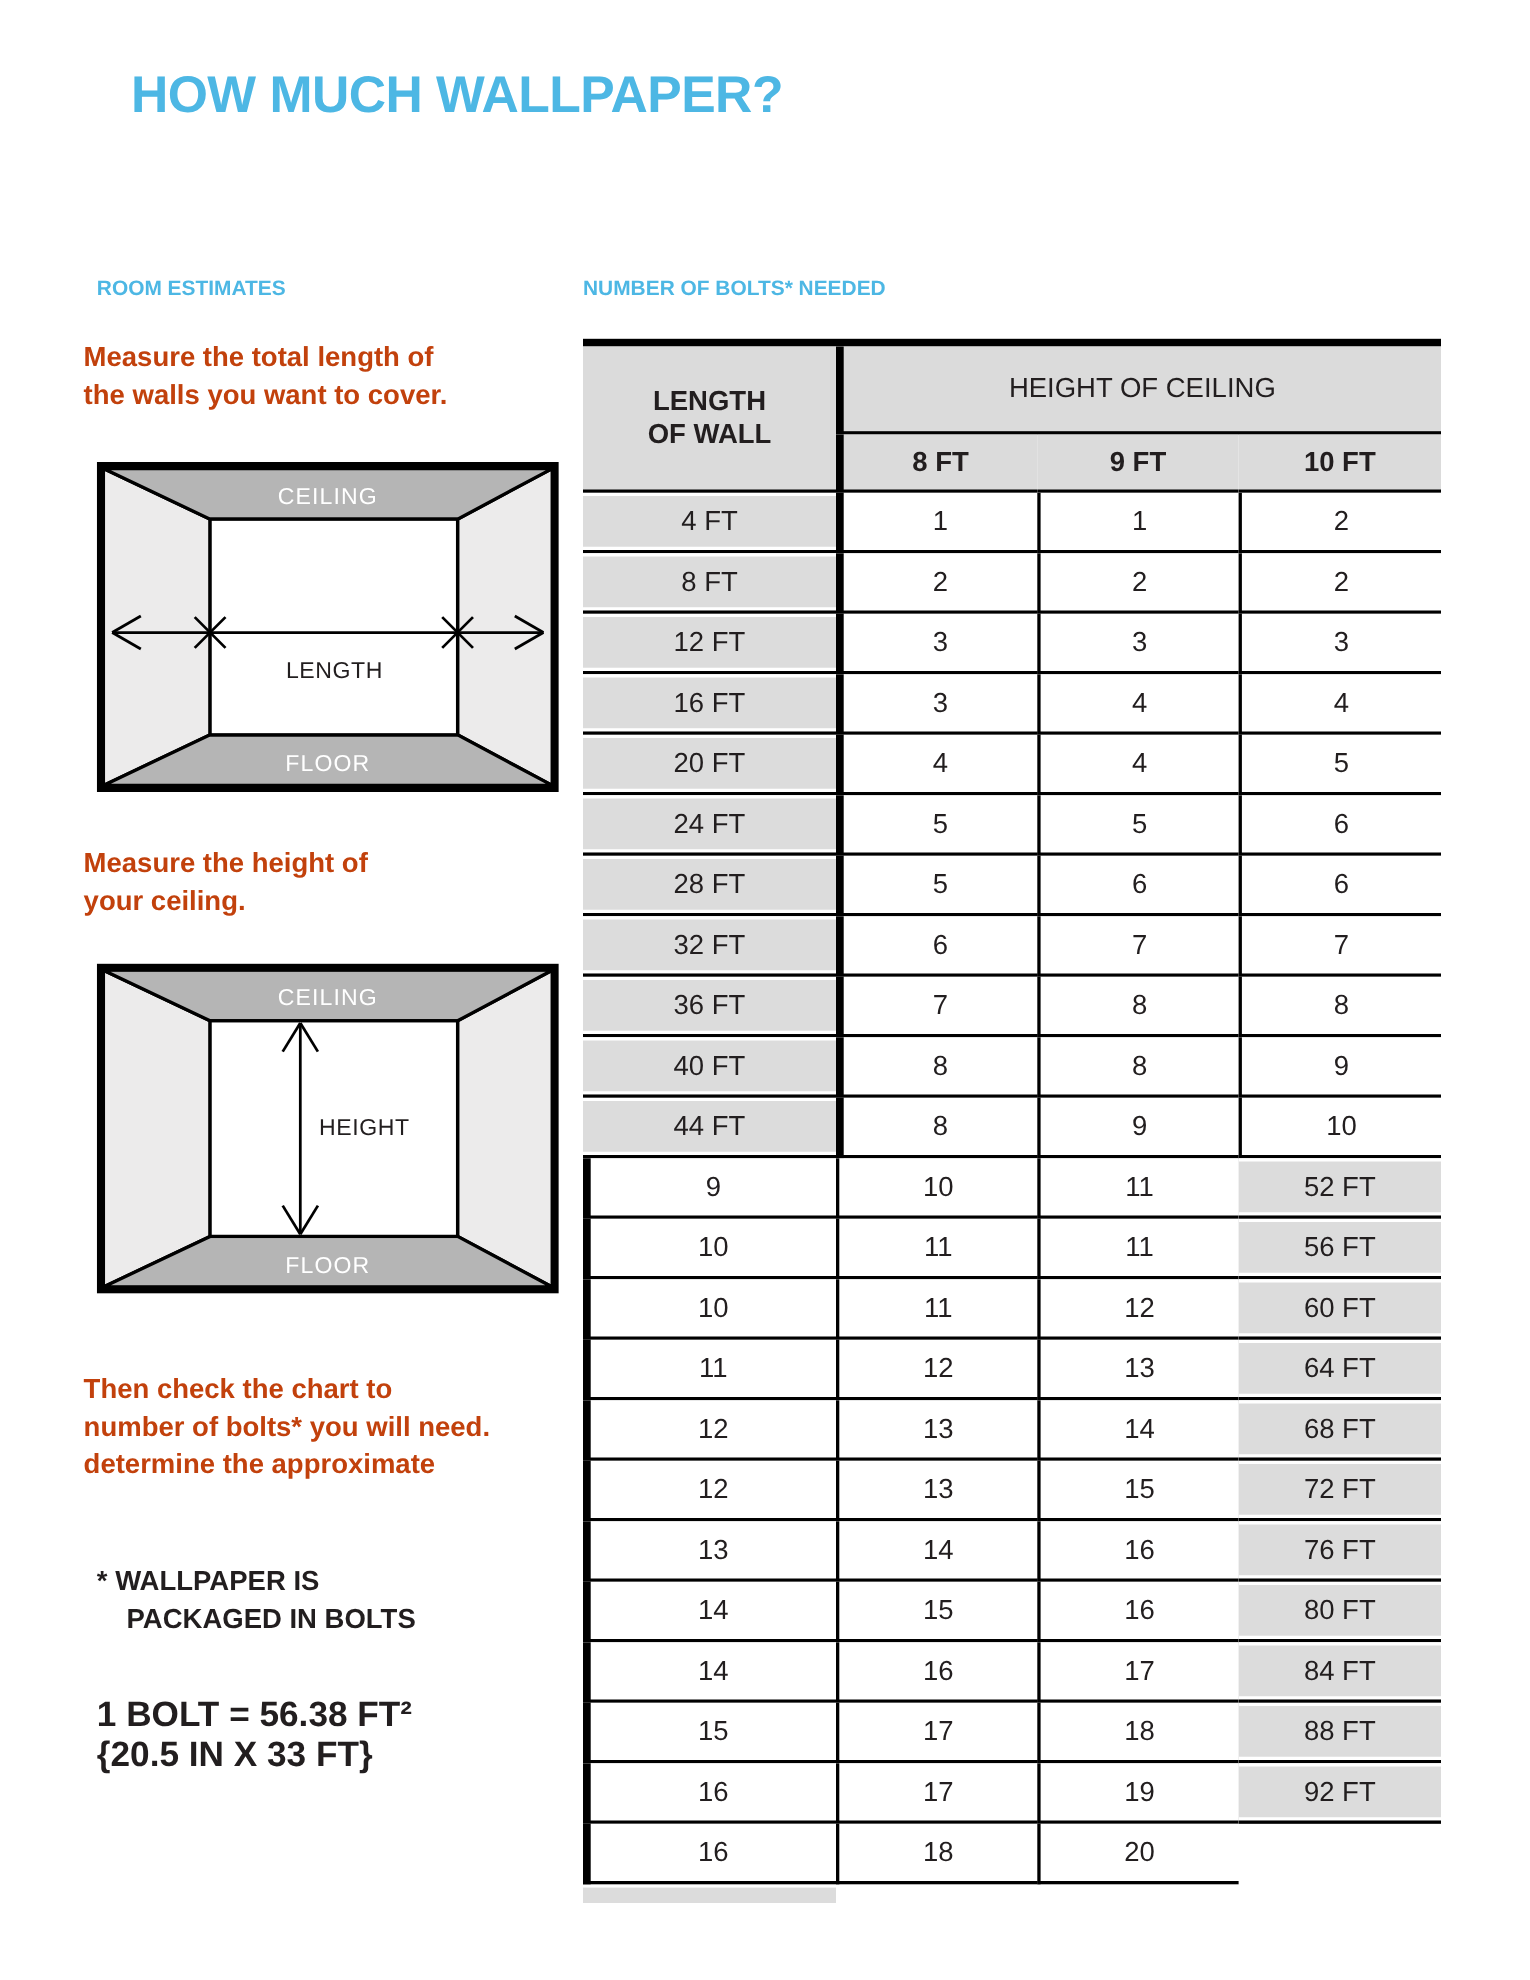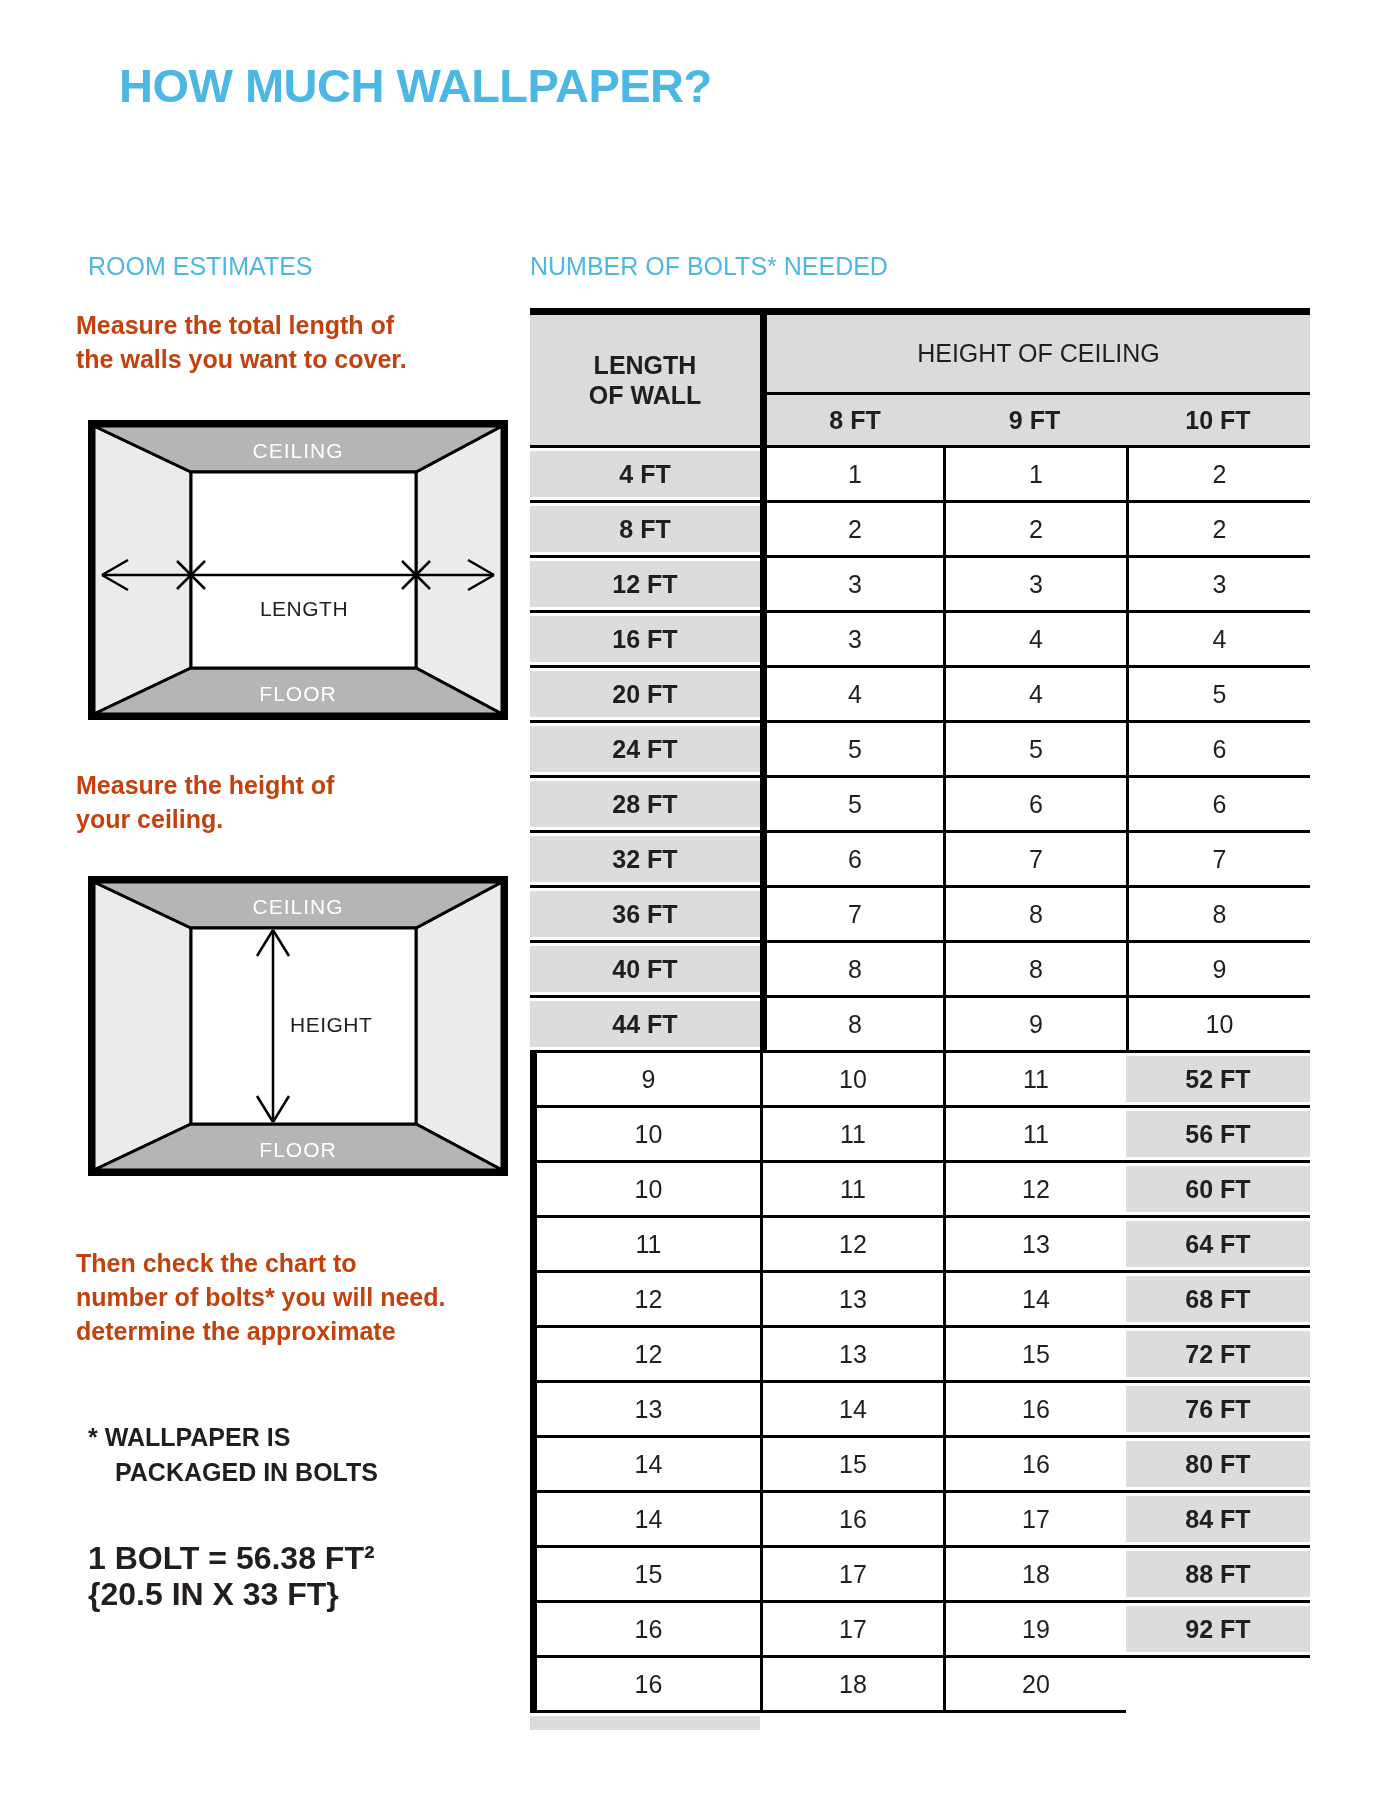--- a/index.html
+++ b/index.html
@@ -18,22 +18,22 @@
     left: 88px; top: 58px;
     font-size: 47px;
     font-weight: bold;
     color: #4DB7E4;
     letter-spacing: -0.5px;
     white-space: nowrap;
     margin-left: 31px;
   }
 
   .section-heading {
-    font-size: 25px;
-    font-weight: normal;
+    font-size: 19px;
+    font-weight: bold;
     color: #4DB7E4;
     white-space: nowrap;
   }
   .re-heading { left: 88px; top: 252px; }
 
   .table-heading {
     left: 530px; top: 252px;
     width: 780px;
     text-align: left;
   }
@@ -110,21 +110,21 @@
     grid-row: 2;
     background: #DBDBDB;
     border-bottom: 3px solid #000;
     font-weight: bold;
   }
   .cell-subhdr.first { border-left: 7px solid #000; }
   .row-label {
     background: #DCDCDC;
     border-bottom: 3px solid #000;
     box-shadow: inset 0 3px 0 #ffffff, inset 0 -3px 0 #ffffff;
-    font-weight: bold;
+    font-weight: normal;
   }
   .val {
     background: #ffffff;
     border-bottom: 3px solid #000;
   }
   .val.c1 { border-left: 7px solid #000; }
   .val.c2, .val.c3 { border-left: 3px solid #000; }
 
   .stub {
     left: 530px; top: 1716px;

